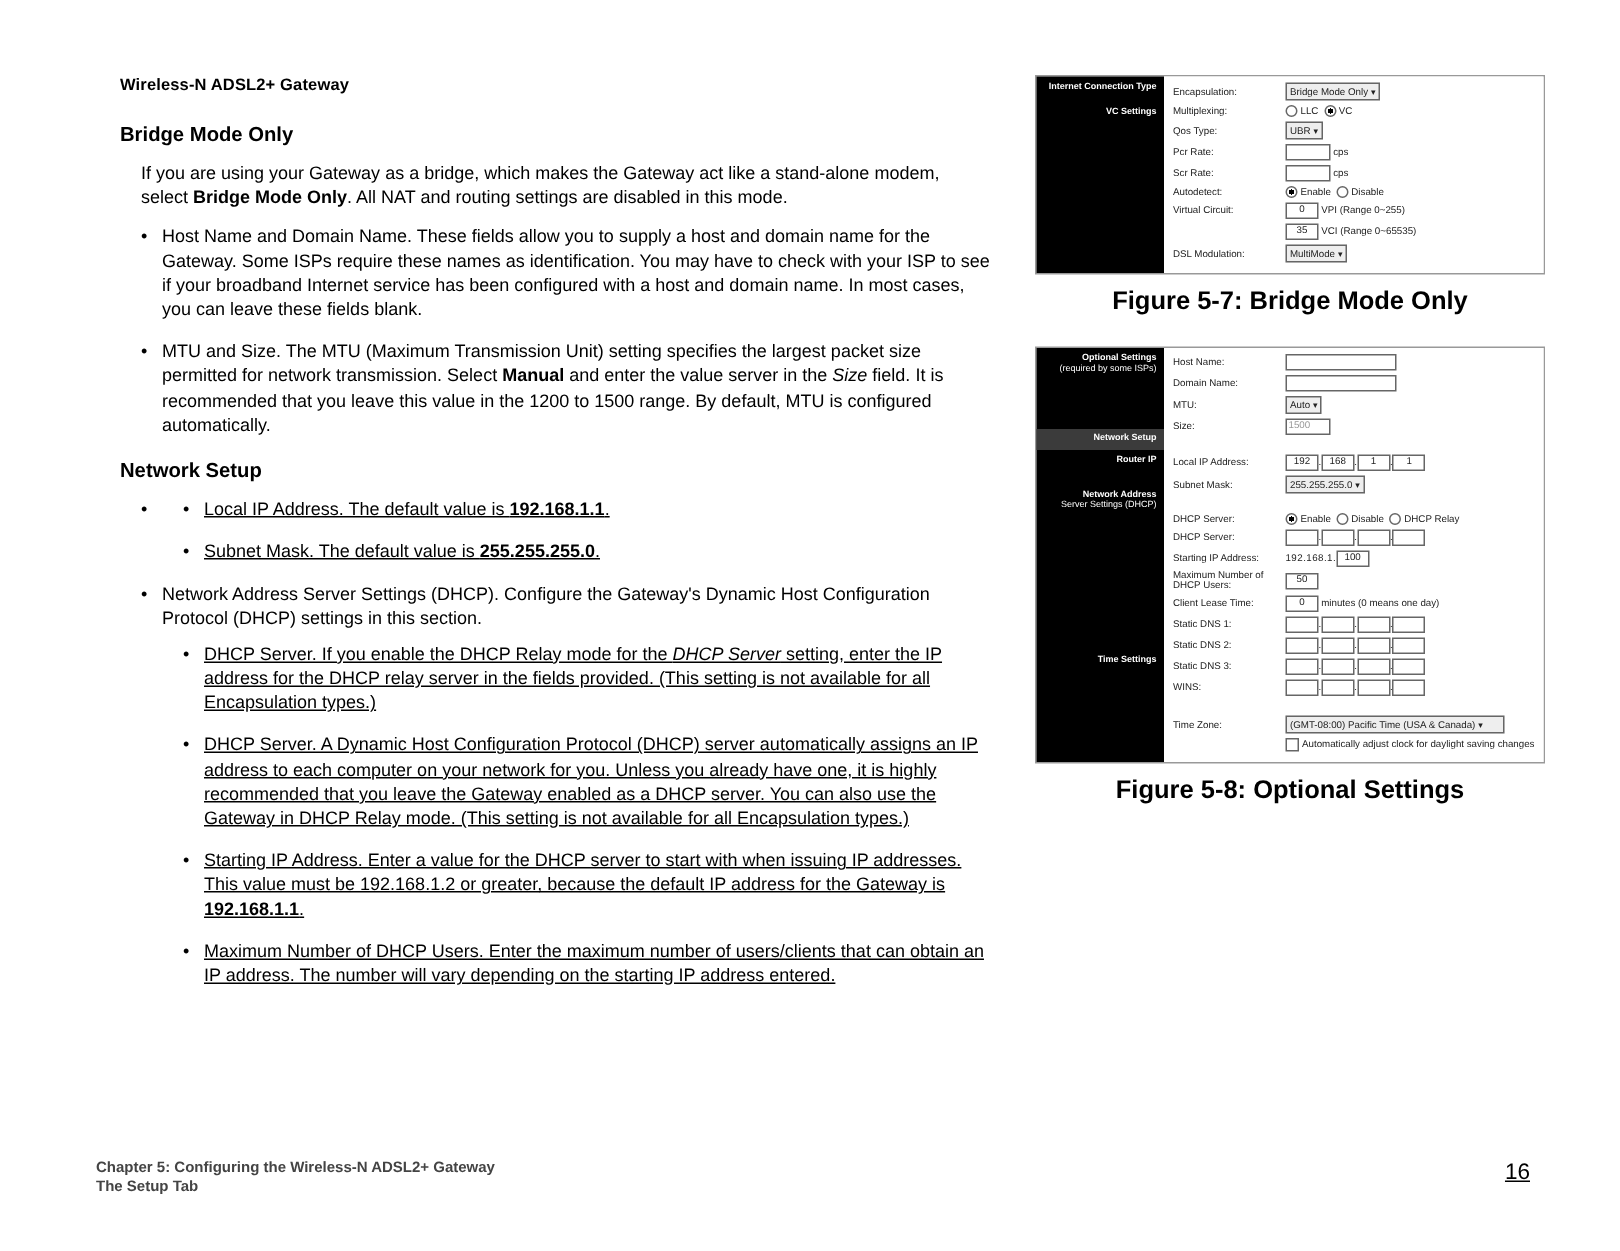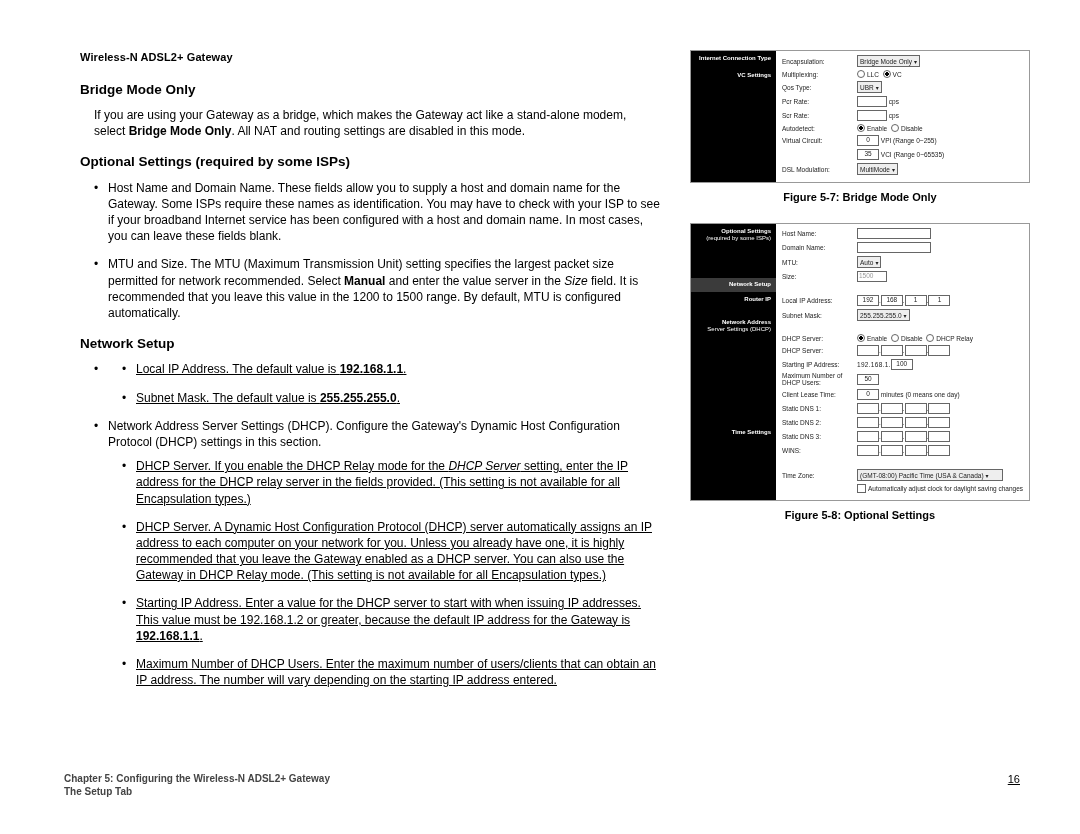--- a/index.html
+++ b/index.html
@@ -45,34 +45,34 @@
   .i{font-style:italic;}
   .footer{
     position:absolute;
     left:64px;right:60px;bottom:36px;
     font-size:10px;
     color:#444;
     display:flex;justify-content:space-between;
     line-height:1.3;
   }
   .footer .left{font-weight:bold;}
-  .page-num{font-size:11px;color:#000;text-decoration:underline;}
+  .page-num{font-size:15px;color:#000;text-decoration:underline;}
 
   
   .side{
     flex:0 0 330px;
     font-size:8px;
   }
   .fig{
     border:1px solid #999;
     margin-bottom:8px;
     background:#fff;
     display:flex;
   }
-  .caption{font-size:11px;font-weight:bold;text-align:center;margin-bottom:20px;}
+  .caption{font-size:17px;font-weight:bold;text-align:center;margin-bottom:20px;}
   .fig .tab{
     background:#000;
     color:#fff;
     width:75px;
     font-size:6px;
     padding:4px 5px;
     line-height:1.2;
     text-align:right;
     font-weight:bold;
   }
@@ -100,25 +100,24 @@
 <div class="page">
   <div class="main">
     <div class="product">Wireless-N ADSL2+ Gateway</div>
 
     <h2 class="sect">Bridge Mode Only</h2>
     <p>
       If you are using your Gateway as a bridge, which makes the Gateway act like a stand-alone modem, select
       <span class="b">Bridge Mode Only</span>. All NAT and routing settings are disabled in this mode.
     </p>
 
-    <h2 class="sect">Optional Settings (required by some ISPs)</h2>
     <ul class="top">
       <li>Host Name and Domain Name. These fields allow you to supply a host and domain name for the Gateway. Some ISPs require these names as identification. You may have to check with your ISP to see if your broadband Internet service has been configured with a host and domain name. In most cases, you can leave these fields blank.</li>
       <li>
-        <span>MTU and Size. The MTU (Maximum Transmission Unit) setting specifies the largest packet size permitted for network recommended. Select </span><span class="b">Manual</span><span> and enter the value server in the </span><span class="i">Size</span><span> field. It is recommended that you leave this value in the 1200 to 1500 range. By default, MTU is configured automatically.</span>
+        <span>MTU and Size. The MTU (Maximum Transmission Unit) setting specifies the largest packet size permitted for network transmission. Select </span><span class="b">Manual</span><span> and enter the value server in the </span><span class="i">Size</span><span> field. It is recommended that you leave this value in the 1200 to 1500 range. By default, MTU is configured automatically.</span>
       </li>
     </ul>
 
     <h2 class="sect">Network Setup</h2>
     <ul class="top">
       <li>
         <ul class="sub">
           <li><span>Local IP Address. The default value is </span><span class="b">192.168.1.1</span>.</li>
           <li><span>Subnet Mask. The default value is </span><span class="b">255.255.255.0</span>.</li>
         </ul>

